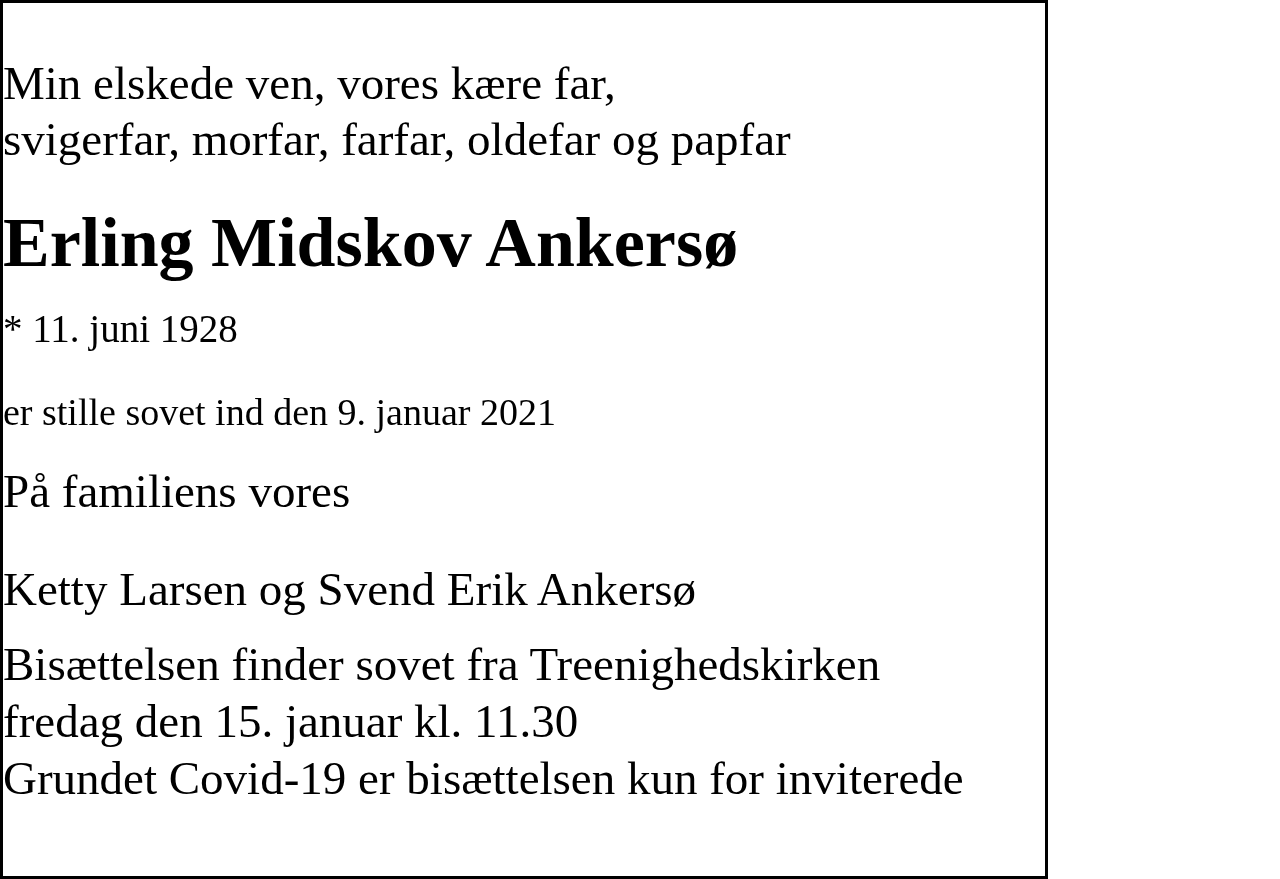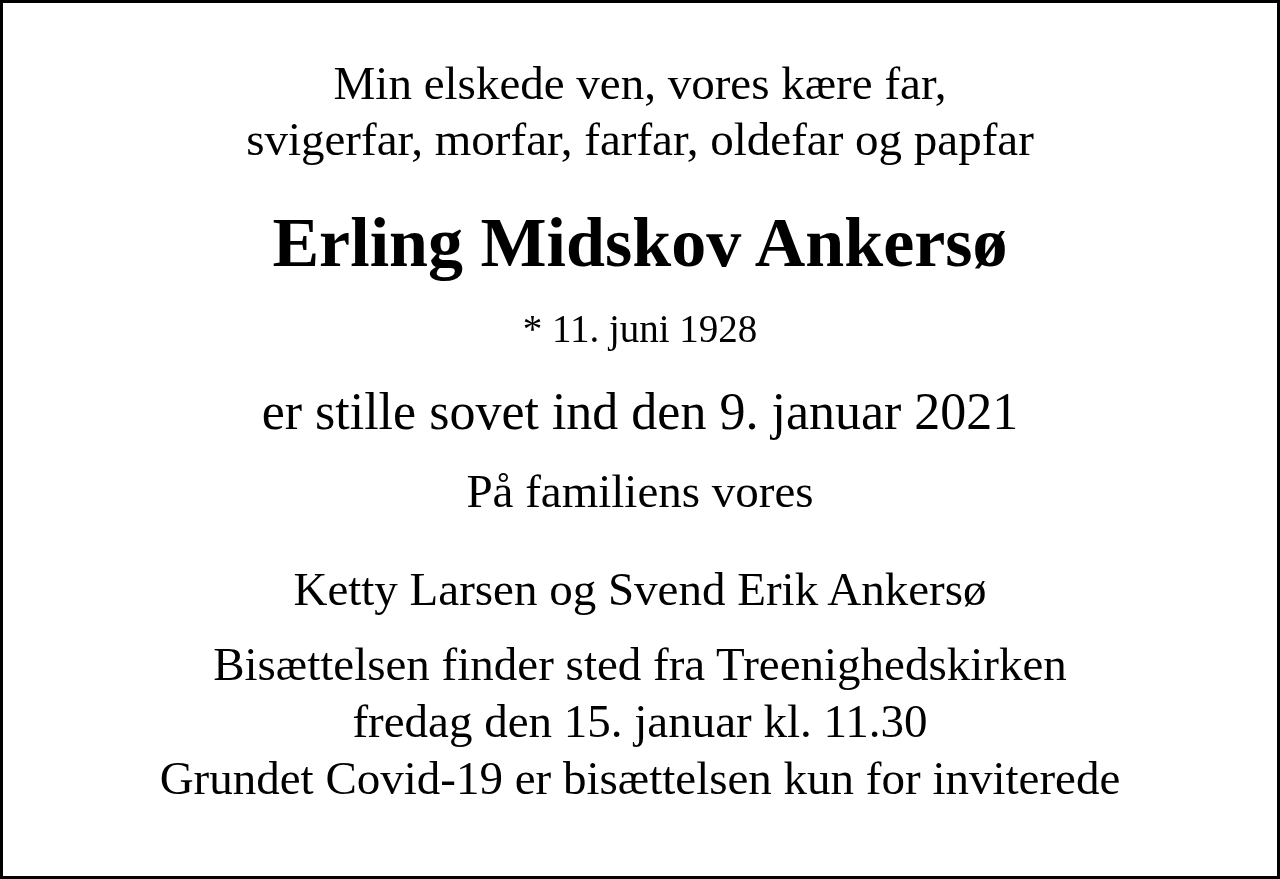--- a/index.html
+++ b/index.html
@@ -2,48 +2,47 @@
 <html><head>
 <meta charset="utf-8">
 <style>
   html, body {
     margin: 0;
     padding: 0;
     background: #ffffff;
   }
   .page {
     box-sizing: border-box;
-    width: 1280px;
+    width: 1048px;
     height: 879px;
     background: #ffffff;
     border: 3px solid #000000;
     font-family: "Liberation Serif", "DejaVu Serif", serif;
     color: #000000;
-    text-align: center;
     padding-top: 52px;
     overflow: hidden;
   }
   .intro {
     font-size: 47px;
     line-height: 56px;
     margin: 0;
   }
   .deceased-name {
     font-size: 70px;
     font-weight: bold;
     line-height: 80px;
     margin: 36px 0 0 0;
   }
   .birth-date {
     font-size: 39px;
     line-height: 56px;
     margin: 18px 0 0 0;
   }
   .death-statement {
-    font-size: 52px;
+    font-size: 38px;
     line-height: 56px;
     margin: 27px 0 0 0;
   }
   .on-behalf {
     font-size: 47px;
     line-height: 56px;
     margin: 23px 0 0 0;
   }
   .family-names {
     font-size: 47px;
@@ -71,18 +70,18 @@
 
   <p class="birth-date">* 11. juni 1928</p>
 
   <p class="death-statement">er stille sovet ind den 9. januar 2021</p>
 
   <p class="on-behalf">På familiens vores</p>
 
   <p class="family-names">Ketty Larsen og Svend Erik Ankersø</p>
 
   <p class="ceremony">
-    <span>Bisættelsen finder sted fra Treenighedskirken</span><br>
+    <span>Bisættelsen finder sovet fra Treenighedskirken</span><br>
     <span>fredag den 15. januar kl. 11.30</span><br>
     <span>Grundet Covid-19 er bisættelsen kun for inviterede</span>
   </p>
 
 </div>
 
 </body></html>

